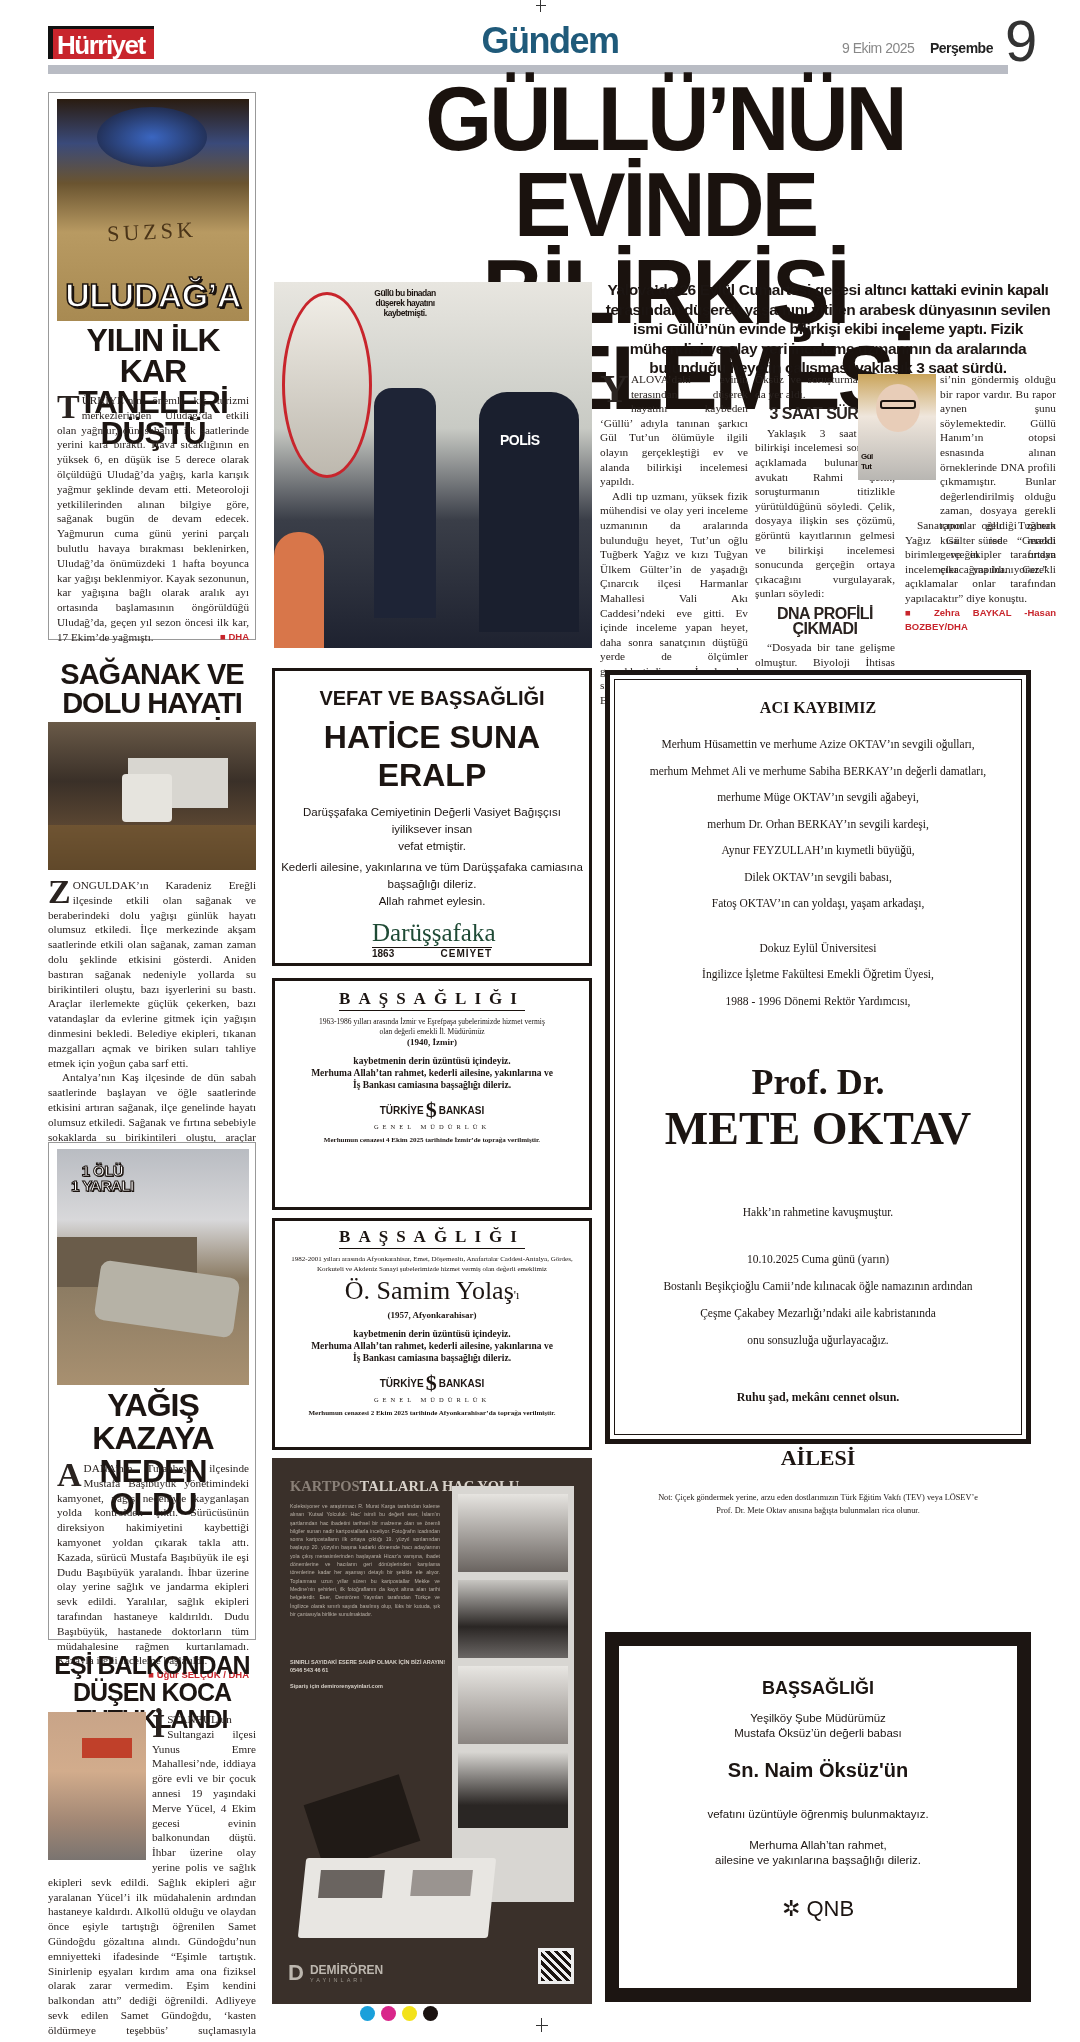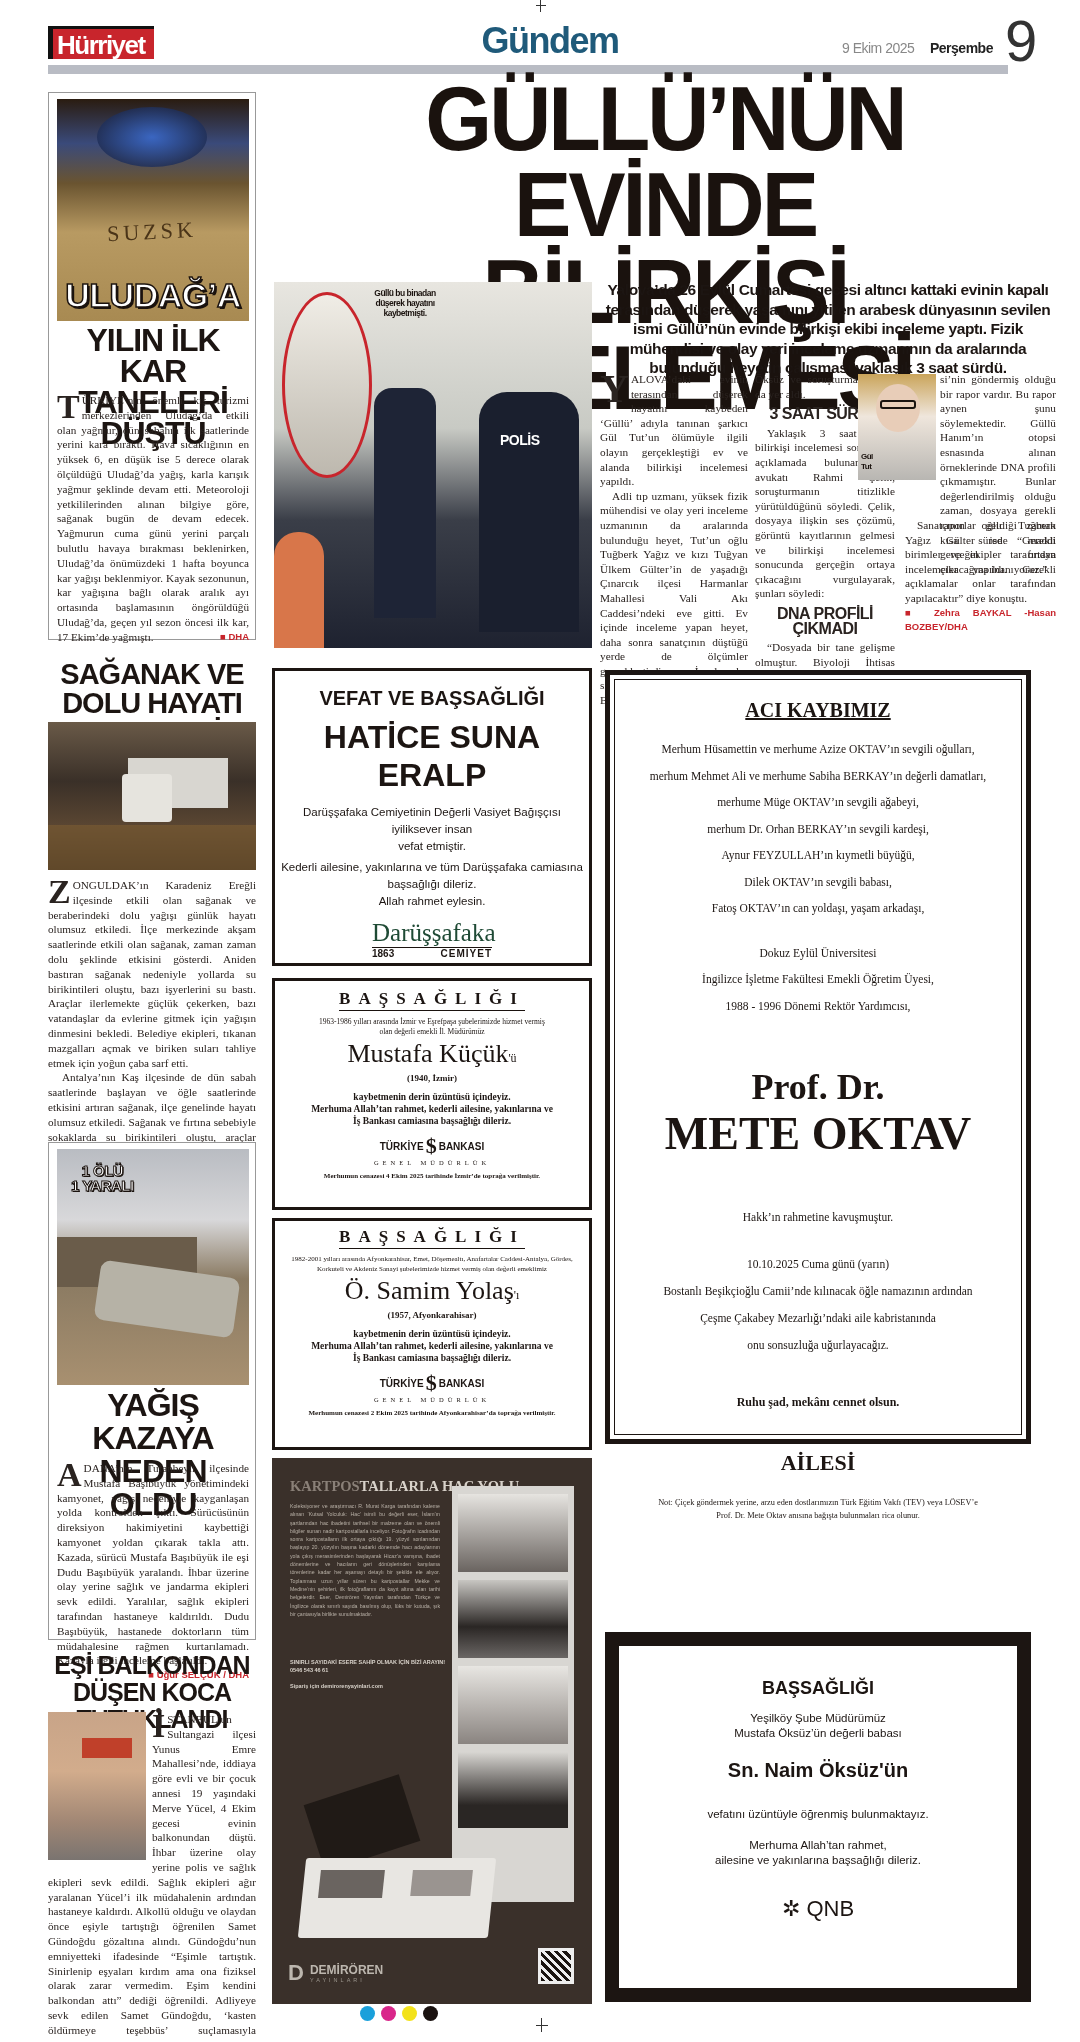--- a/index.html
+++ b/index.html
@@ -178,21 +178,20 @@
     <div style="display:flex;justify-content:space-between;font-size:10px;font-weight:700;" class="sans">
       <span>1863</span>
       <span style="letter-spacing:1px;">CEMİYET</span>
     </div>
   </div>
 </div>
 
 <div class="adbox" style="left:272px;top:978px;width:320px;height:232px;border-width:3px;">
   <div class="serif" style="font-weight:700;font-size:17px;letter-spacing:8px;margin-top:8px;display:inline-block;border-bottom:1.5px solid #1a120e;padding-bottom:1px;">BAŞSAĞLIĞI</div>
   <div class="serif" style="font-size:7.5px;line-height:10px;margin:6px 40px 0;">1963-1986 yılları arasında İzmir ve Eşrefpaşa şubelerimizde hizmet vermiş olan değerli emekli İl. Müdürümüz</div>
-  <div class="serif" style="font-size:26px;line-height:30px;margin-top:2px;"><span>Mustafa Küçük</span><span style="font-size:12px;">'ü</span></div>
   <div class="serif" style="font-size:9px;font-weight:700;">(1940, İzmir)</div>
   <div class="serif" style="font-size:9.5px;font-weight:700;line-height:12px;margin-top:8px;">
     <span class="ad-line">kaybetmenin derin üzüntüsü içindeyiz.</span>
     <span class="ad-line">Merhuma Allah’tan rahmet, kederli ailesine, yakınlarına ve</span>
     <span class="ad-line">İş Bankası camiasına başsağlığı dileriz.</span>
   </div>
   <div class="sans" style="font-weight:700;font-size:10px;margin-top:8px;display:flex;justify-content:center;align-items:center;gap:2px;">
     <span>TÜRKİYE</span>
     <span class="serif" style="font-size:22px;line-height:22px;">$</span>
     <span>BANKASI</span>
@@ -245,21 +244,21 @@
     <div>
       <div class="sans" style="font-weight:700;font-size:12px;color:#bcb6ae;">DEMİRÖREN</div>
       <div class="sans" style="font-size:5.5px;letter-spacing:3px;color:#9a948c;">YAYINLARI</div>
     </div>
   </div>
 </div>
 
 <div class="adbox" style="left:605px;top:670px;width:426px;height:774px;border-width:5px;">
   <div class="inner"></div>
   <div style="position:relative;">
-    <div class="serif" style="font-weight:700;font-size:20px;margin-top:24px;text-decoration:underline;">ACI KAYBIMIZ</div>
+    <div class="serif" style="font-weight:700;font-size:16px;margin-top:24px;">ACI KAYBIMIZ</div>
     <div class="serif" id="oktav-family" style="font-size:11.5px;line-height:26.5px;margin-top:14px;">
         <span class="ad-line">Merhum Hüsamettin ve merhume Azize OKTAV’ın sevgili oğulları,</span>
         <span class="ad-line">merhum Mehmet Ali ve merhume Sabiha BERKAY’ın değerli damatları,</span>
         <span class="ad-line">merhume Müge OKTAV’ın sevgili ağabeyi,</span>
         <span class="ad-line">merhum Dr. Orhan BERKAY’ın sevgili kardeşi,</span>
         <span class="ad-line">Aynur FEYZULLAH’ın kıymetli büyüğü,</span>
         <span class="ad-line">Dilek OKTAV’ın sevgili babası,</span>
         <span class="ad-line">Fatoş OKTAV’ın can yoldaşı, yaşam arkadaşı,</span>
       </div>
     <div class="serif" id="oktav-career" style="font-size:11.5px;line-height:26.5px;margin-top:18px;">

